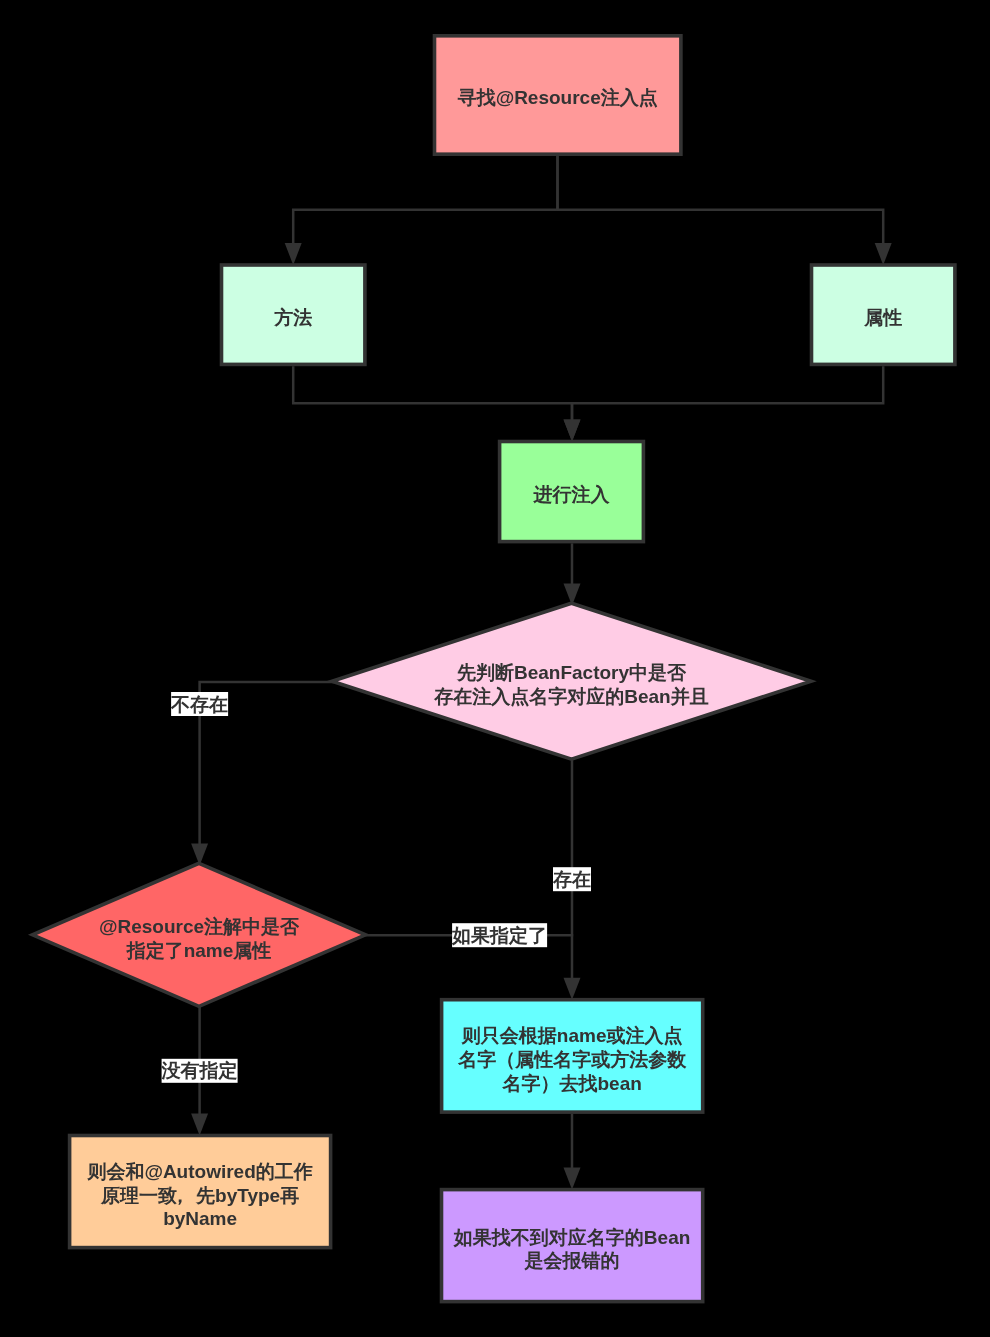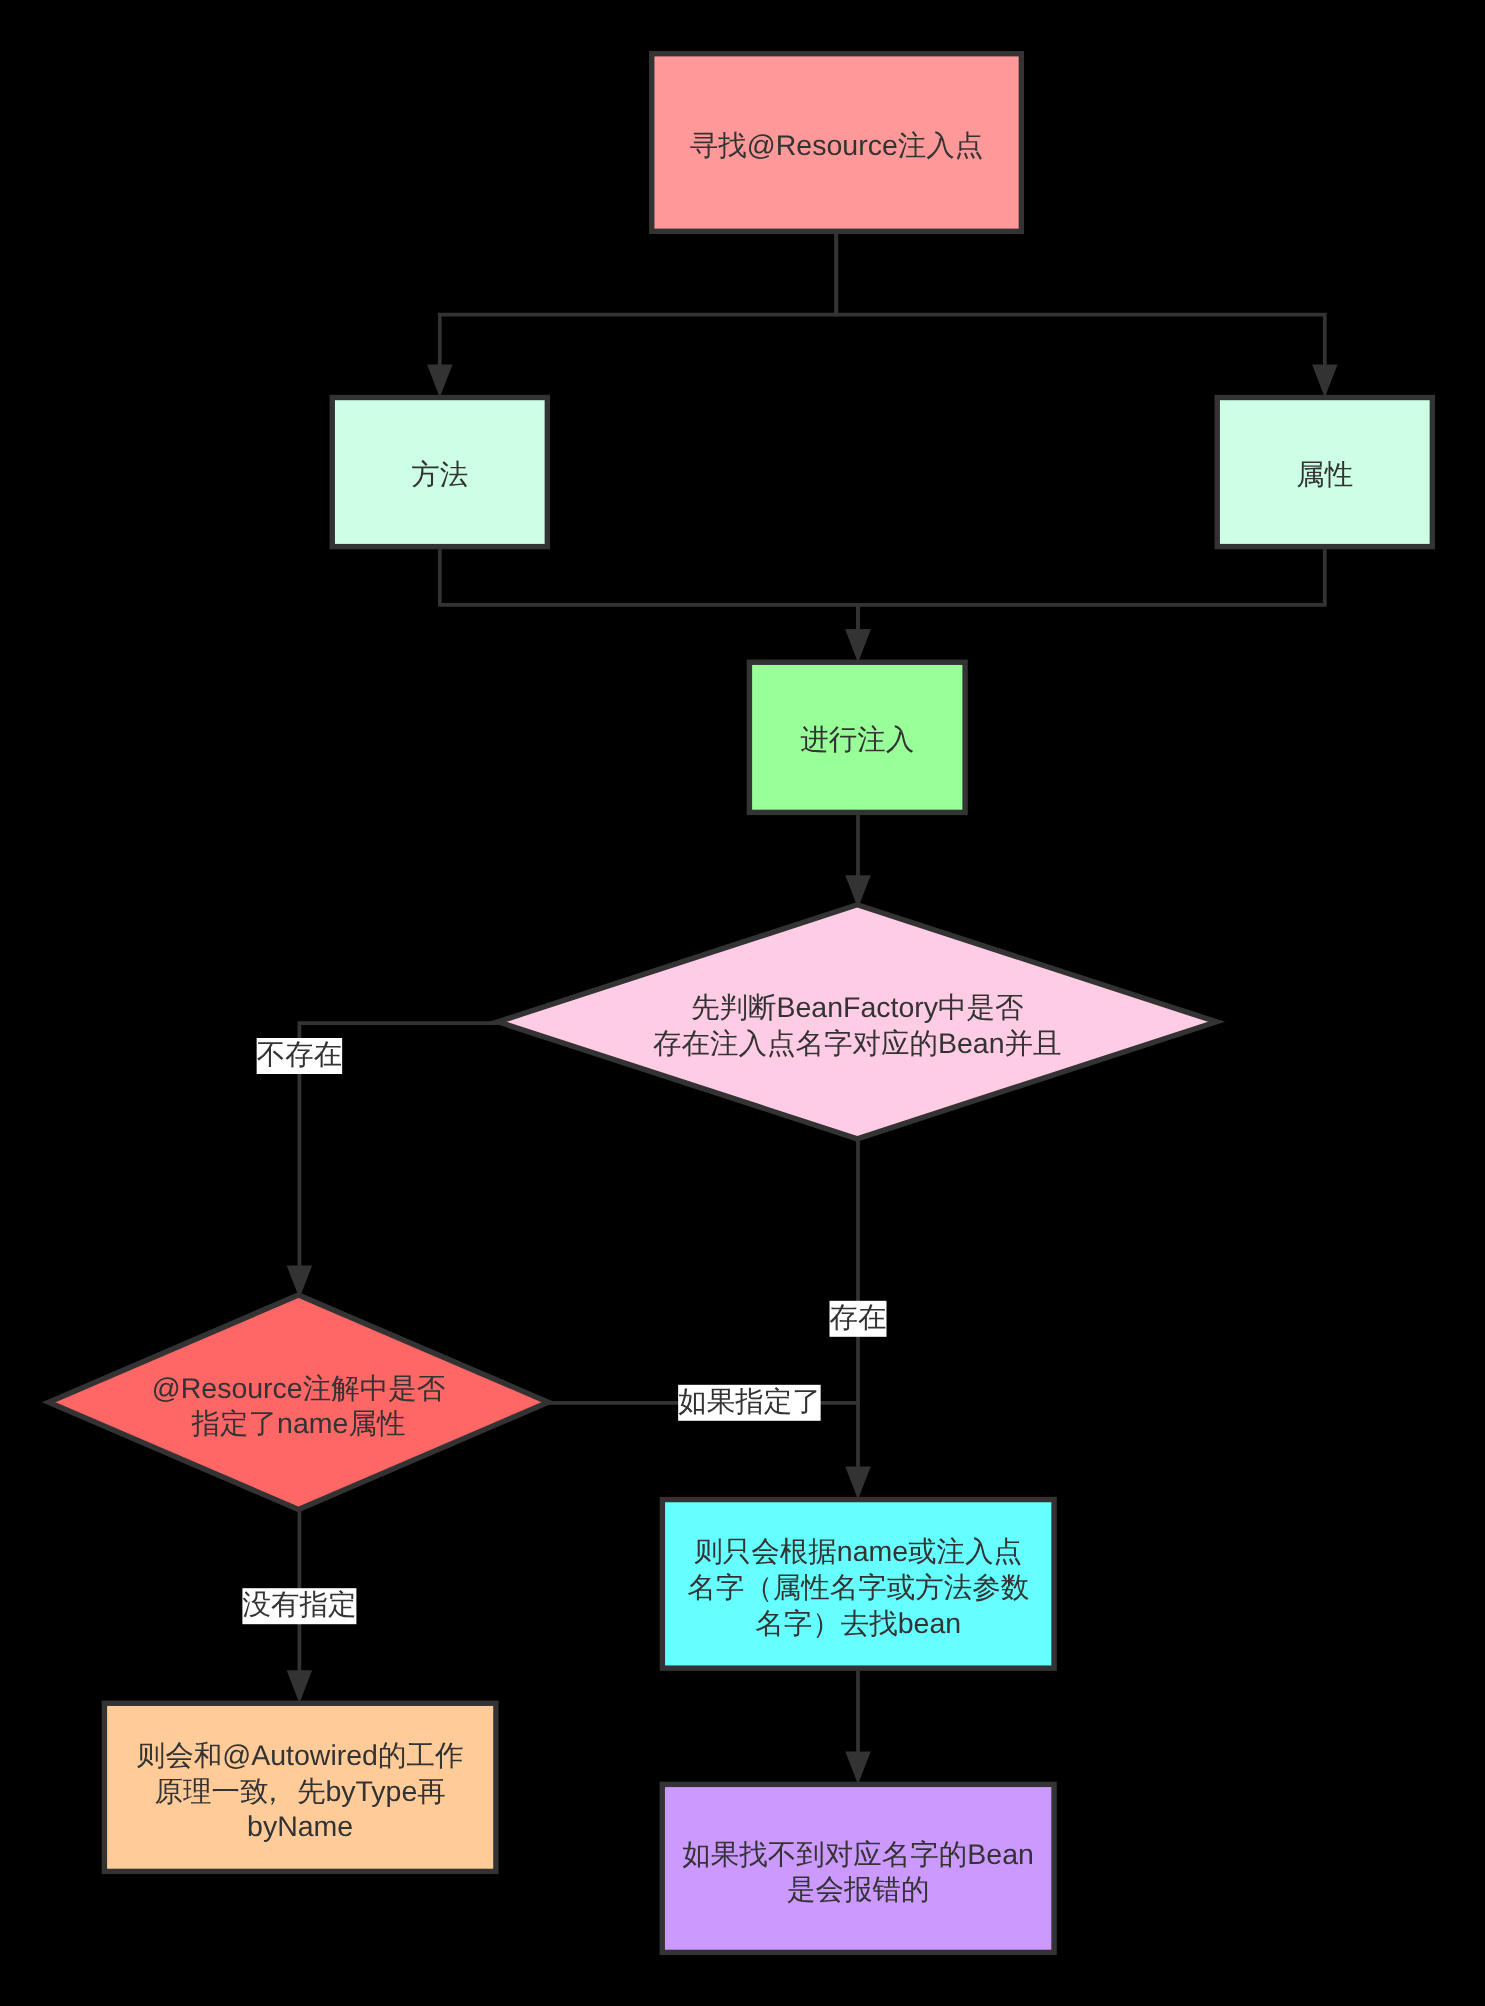--- a/index.html
+++ b/index.html
@@ -1,18 +1,18 @@
 <!DOCTYPE html>
 <html><head>
 <meta charset="utf-8">
 <title>flowchart</title>
 <style>
   html,body{margin:0;padding:0;background:#000;}
   #stage{position:relative;width:990px;height:1337px;background:#000;overflow:hidden;
-    font-family:"Liberation Sans",sans-serif;}
+    font-family:"Liberation Sans",sans-serif;font-weight:bold;}
   svg#flow{position:absolute;left:0;top:0;width:990px;height:1337px;display:block;
     transform:translateZ(0);}
   .nodeshape{stroke:#333333;stroke-width:3.6;stroke-linejoin:miter;}
   .edgepath{fill:none;stroke:#333333;stroke-width:2.5;}
   .arrowhead{fill:#333333;stroke:none;}
   .nodelabel{fill:#333333;font-family:"Liberation Sans",sans-serif;font-size:19px;
     text-anchor:middle;dominant-baseline:central;white-space:pre;}
   .edgelabel{fill:#333333;font-family:"Liberation Sans",sans-serif;font-size:19px;
     text-anchor:middle;dominant-baseline:central;white-space:pre;}
   .edgelabelbg{fill:#ffffff;stroke:none;}

